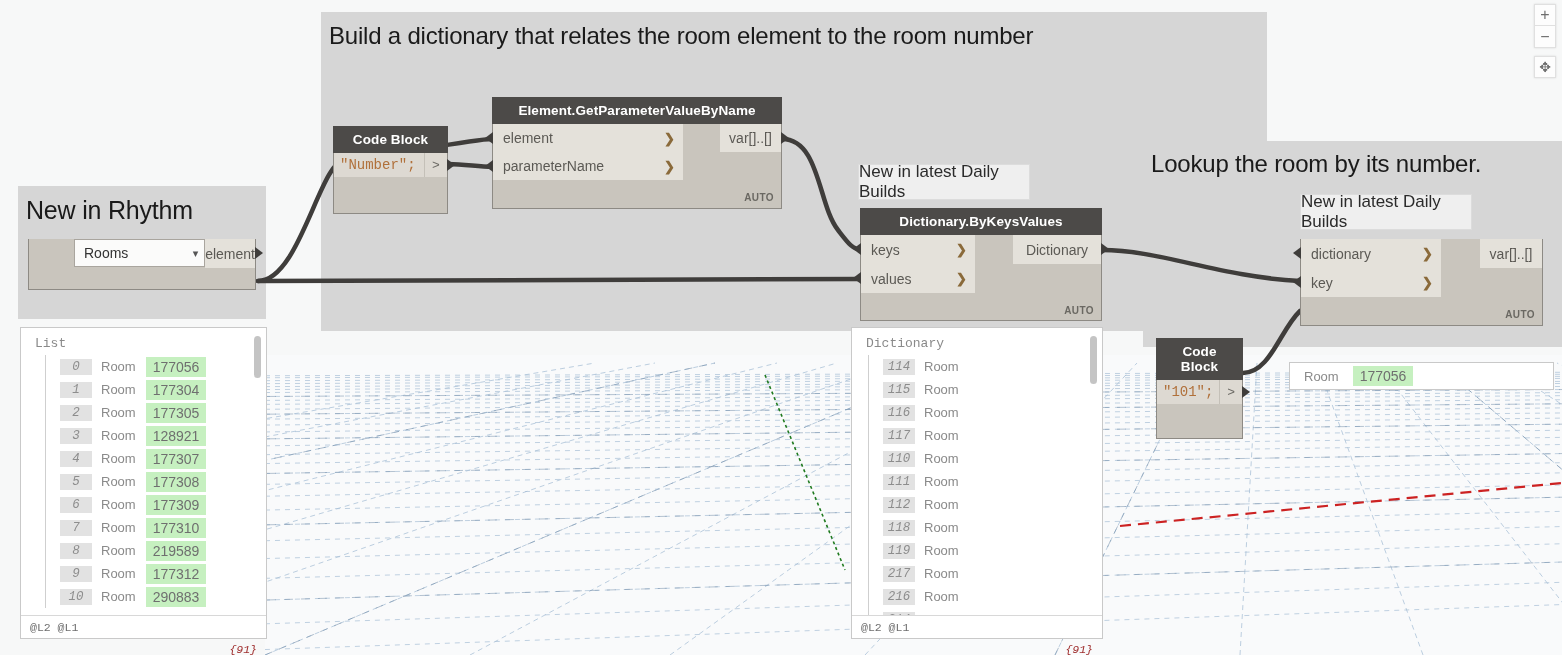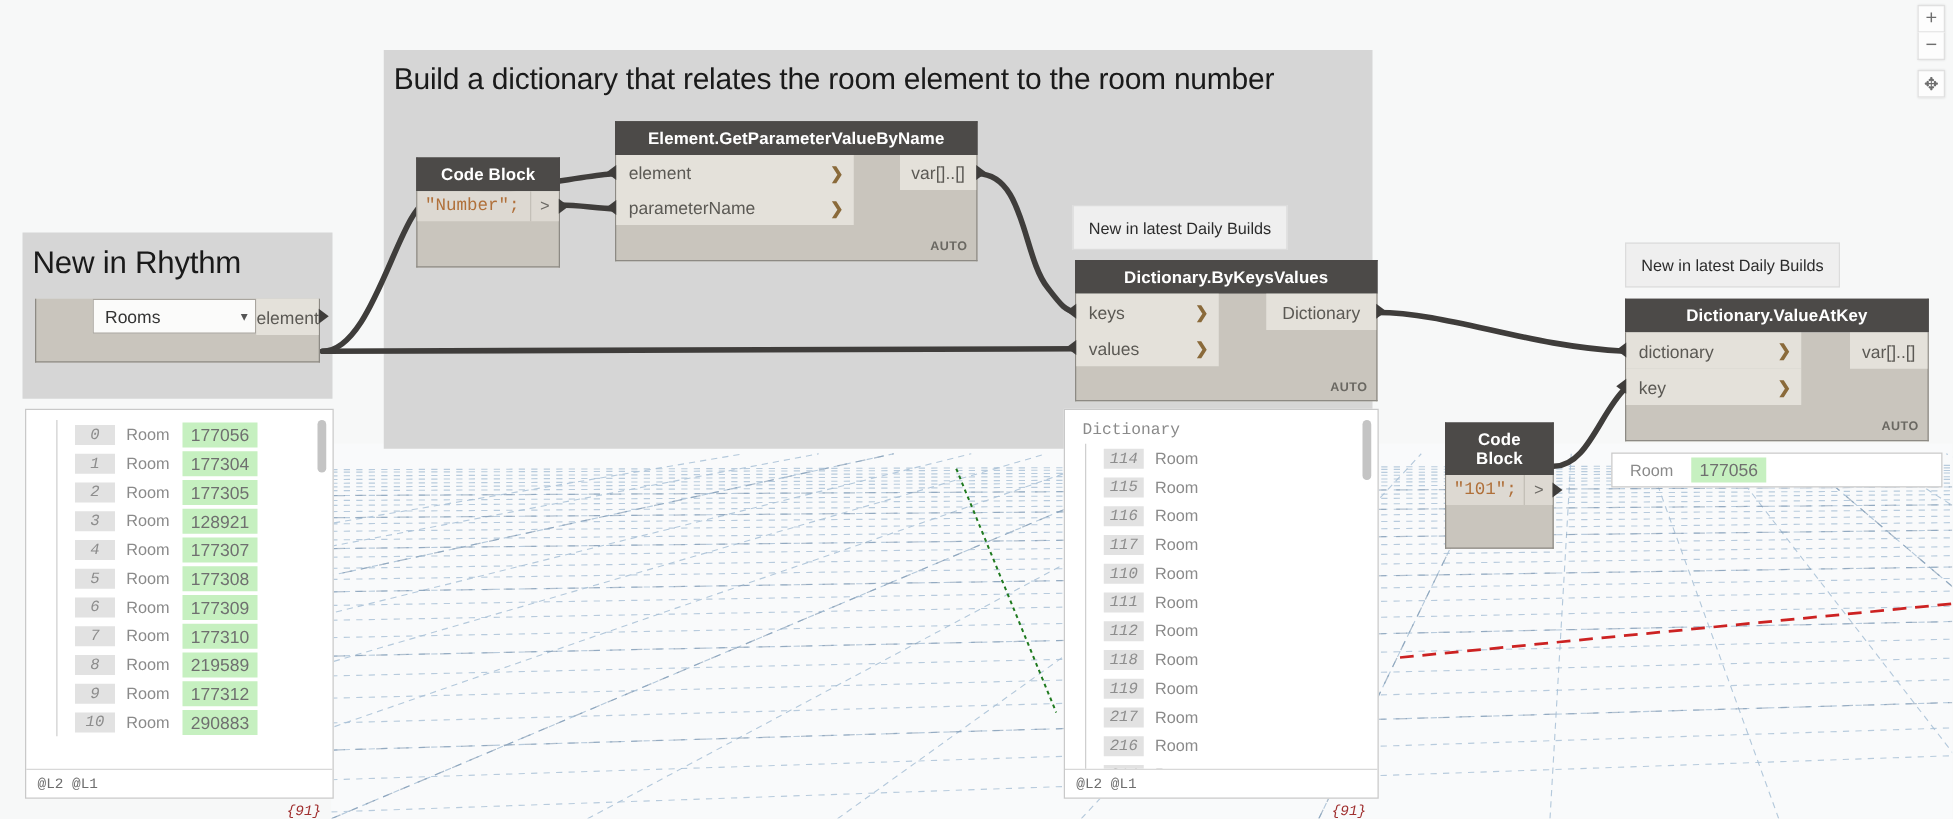--- a/index.html
+++ b/index.html
@@ -73,21 +73,21 @@
   .dd{
     background:#fbfbfa;border:1px solid #a9a59e;color:#333;
     font-size:14px;display:flex;align-items:center;justify-content:space-between;
     padding:0 6px 0 9px;box-sizing:border-box;height:28px;
   }
   .dd .caret{color:#555;font-size:11px;}
 
   
   .note{
     position:absolute;background:#efefef;border:1px solid #dcdcdc;
-    color:#2b2b2b;font-size:13px;display:flex;align-items:center;
+    color:#2b2b2b;font-size:17px;display:flex;align-items:center;
     justify-content:center;box-sizing:border-box;
   }
 
   
   .preview{
     position:absolute;background:#fff;border:1px solid #c9c9c9;box-sizing:border-box;
     display:flex;flex-direction:column;
   }
   .preview-list{flex:1;overflow:hidden;position:relative;padding:8px 0 0 0;}
   .pv-title{
@@ -223,24 +223,27 @@
 
         <line x1="855" y1="171" x2="1297" y2="128" stroke="#cc2222" stroke-width="2.2" stroke-dasharray="11 7"></line>
       </g>
     </svg>
   </div>
 
   <div class="group" style="left:18px;top:186px;width:248px;height:133px;">
     <div class="group-title" style="padding:8px 0 0 8px;font-size:25px;">New in Rhythm</div>
   </div>
 
-  <div class="group" style="left:307px;top:12px;width:791px;height:319px;margin-top:28px;">
+  <div class="group" style="left:321px;top:12px;width:946px;height:319px;">
     <div class="group-title" style="padding:8px 24px 0 8px;width:720px;">Build a dictionary that relates the room element to the room number</div>
   </div>
 
+  <div class="group" style="left:1143px;top:141px;width:419px;height:206px;">
+    <div class="group-title" style="padding:7px 0 0 8px;">Lookup the room by its number.</div>
+  </div>
 
   <svg id="wires" width="1562" height="655">
     <g fill="none" stroke="#3f3d3b" stroke-width="4.5" stroke-linecap="round">
 
       <path d="M258,281 C300,281 320,160 345,160 C370,160 470,139 492,139"></path>
 
       <path d="M258,281 C480,281 680,279 862,279"></path>
 
       <path d="M448,164 C465,164 478,167 492,167"></path>
 
@@ -263,20 +266,21 @@
           <span>element</span>
           <span class="nub nub-right" style="top:8px;"></span>
         </div>
       </div>
       <div class="node-foot"></div>
     </div>
   </div>
 
   <div class="preview" style="left:20px;top:327px;width:247px;height:312px;">
     <div class="preview-list">
+      <div class="pv-title">List</div>
       <div class="pv-rows" id="rooms-rows">
           <div class="pv-row">
             <span class="pv-idx">0</span>
             <span class="pv-type">Room</span>
             <span class="pv-val">177056</span>
           </div>
           <div class="pv-row">
             <span class="pv-idx">1</span>
             <span class="pv-type">Room</span>
             <span class="pv-val">177304</span>
@@ -467,21 +471,20 @@
       <span>@L2 @L1</span>
       <span class="pv-count">{91}</span>
     </div>
   </div>
 
   <div class="note" style="left:1300px;top:194px;width:172px;height:36px;">
     <span>New in latest Daily Builds</span>
   </div>
 
   <div class="node" style="left:1300px;top:239px;width:243px;">
-    <div class="node-header">Dictionary.ValueAtKey</div>
     <div class="node-body" style="height:86px;">
       <div class="port-row" style="height:29px;">
         <div class="port-in" style="width:140px;position:relative;">
           <span>dictionary</span>
           <span class="chev">❯</span>
           <span class="nub nub-left" style="top:8px;"></span>
         </div>
         <div style="flex:1;"></div>
         <div class="port-out" style="width:62px;position:relative;">
           <span>var[]..[]</span>

